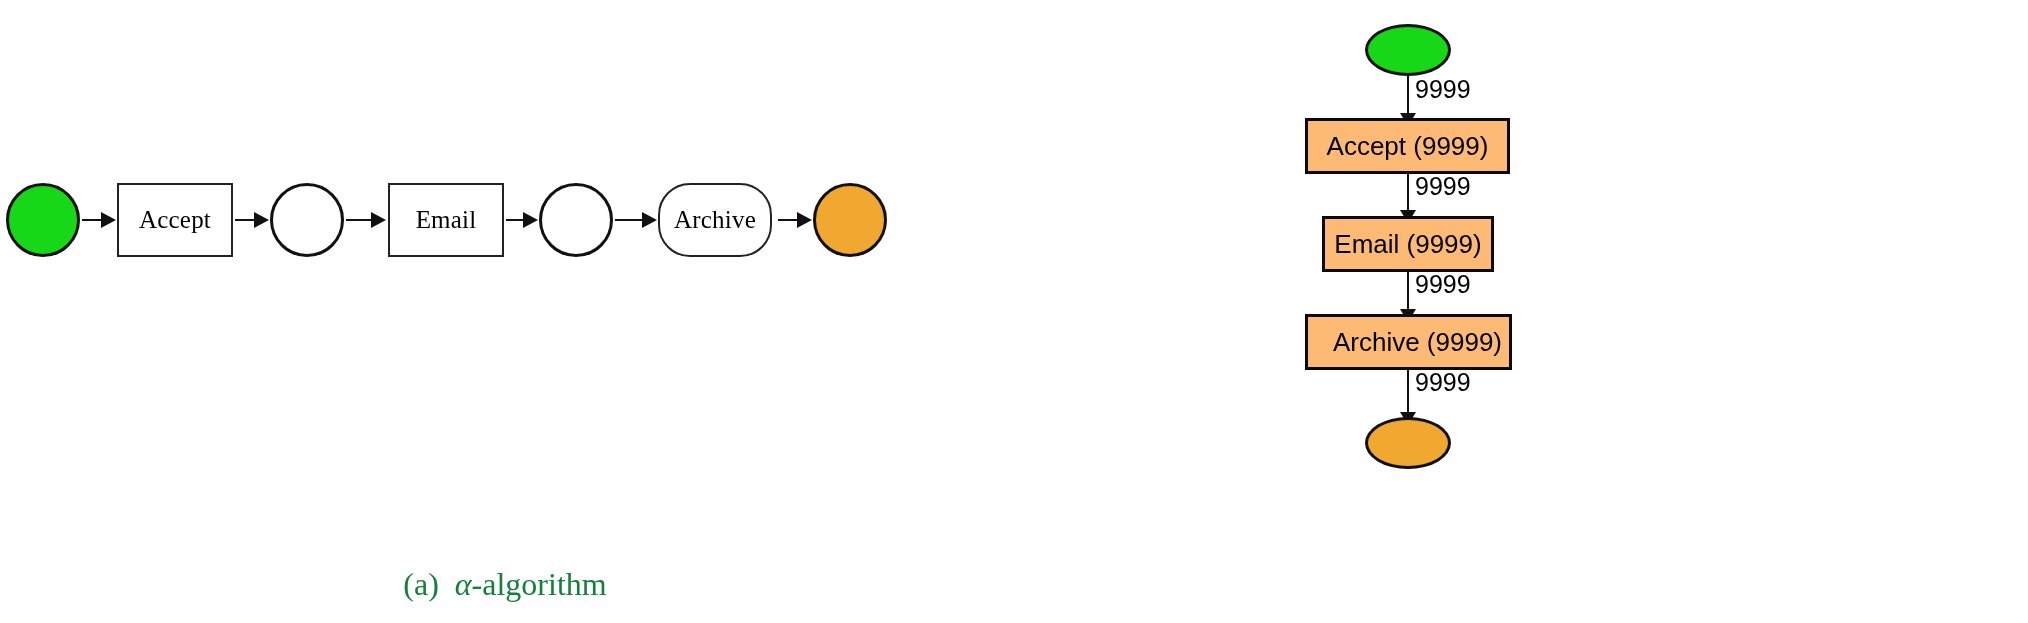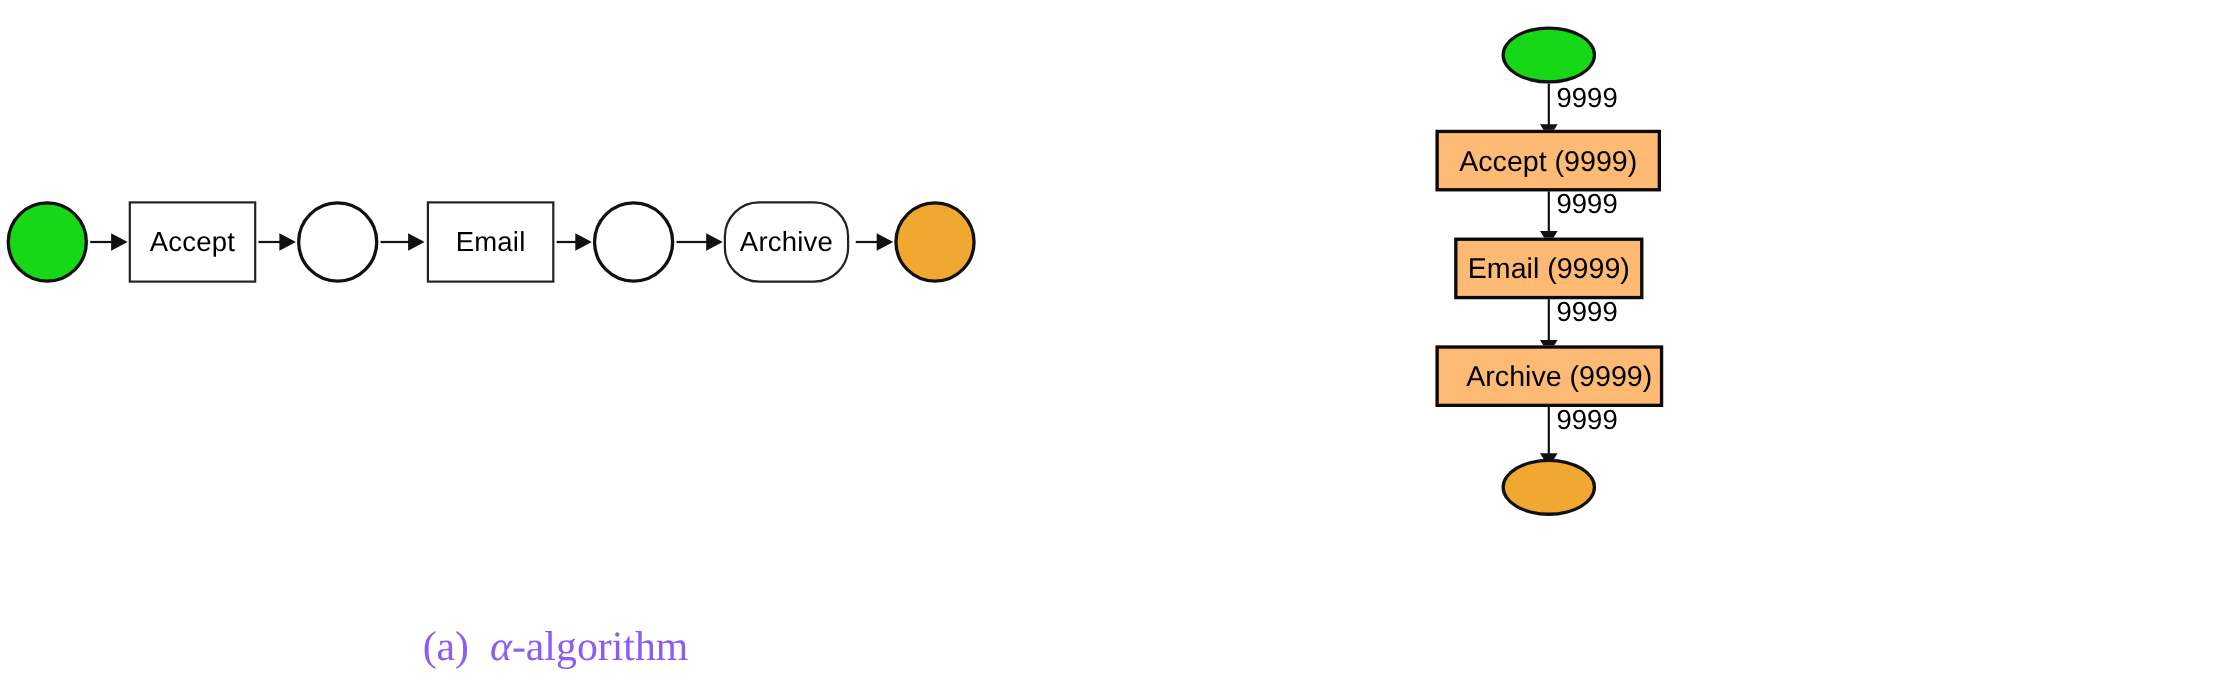--- a/index.html
+++ b/index.html
@@ -26,20 +26,21 @@
     top: 0px;
     width: 1010px;
     height: 623px;
   }
   .alpha-net {
     position: absolute;
     left: 0px;
     top: 183px;
     width: 910px;
     height: 100px;
+    font-family: Liberation Serif, serif;
   }
   .node-circle {
     position: absolute;
     width: 74px;
     height: 74px;
     border-radius: 50%;
     border: 3px solid #111111;
     box-sizing: border-box;
     top: 0px;
   }
@@ -134,22 +135,22 @@
     position: absolute;
     font-size: 25px;
     color: #000000;
     white-space: nowrap;
   }
 
   
   .caption {
     position: absolute;
     font-family: "Liberation Serif", serif;
-    font-size: 38px;
-    color: #8b5cf6;
+    font-size: 32px;
+    color: #15803d;
     white-space: nowrap;
   }
   .caption-a {
     left: 0px;
     top: 566px;
     width: 1010px;
     text-align: center;
   }
   .caption-b {
     left: 1010px;

